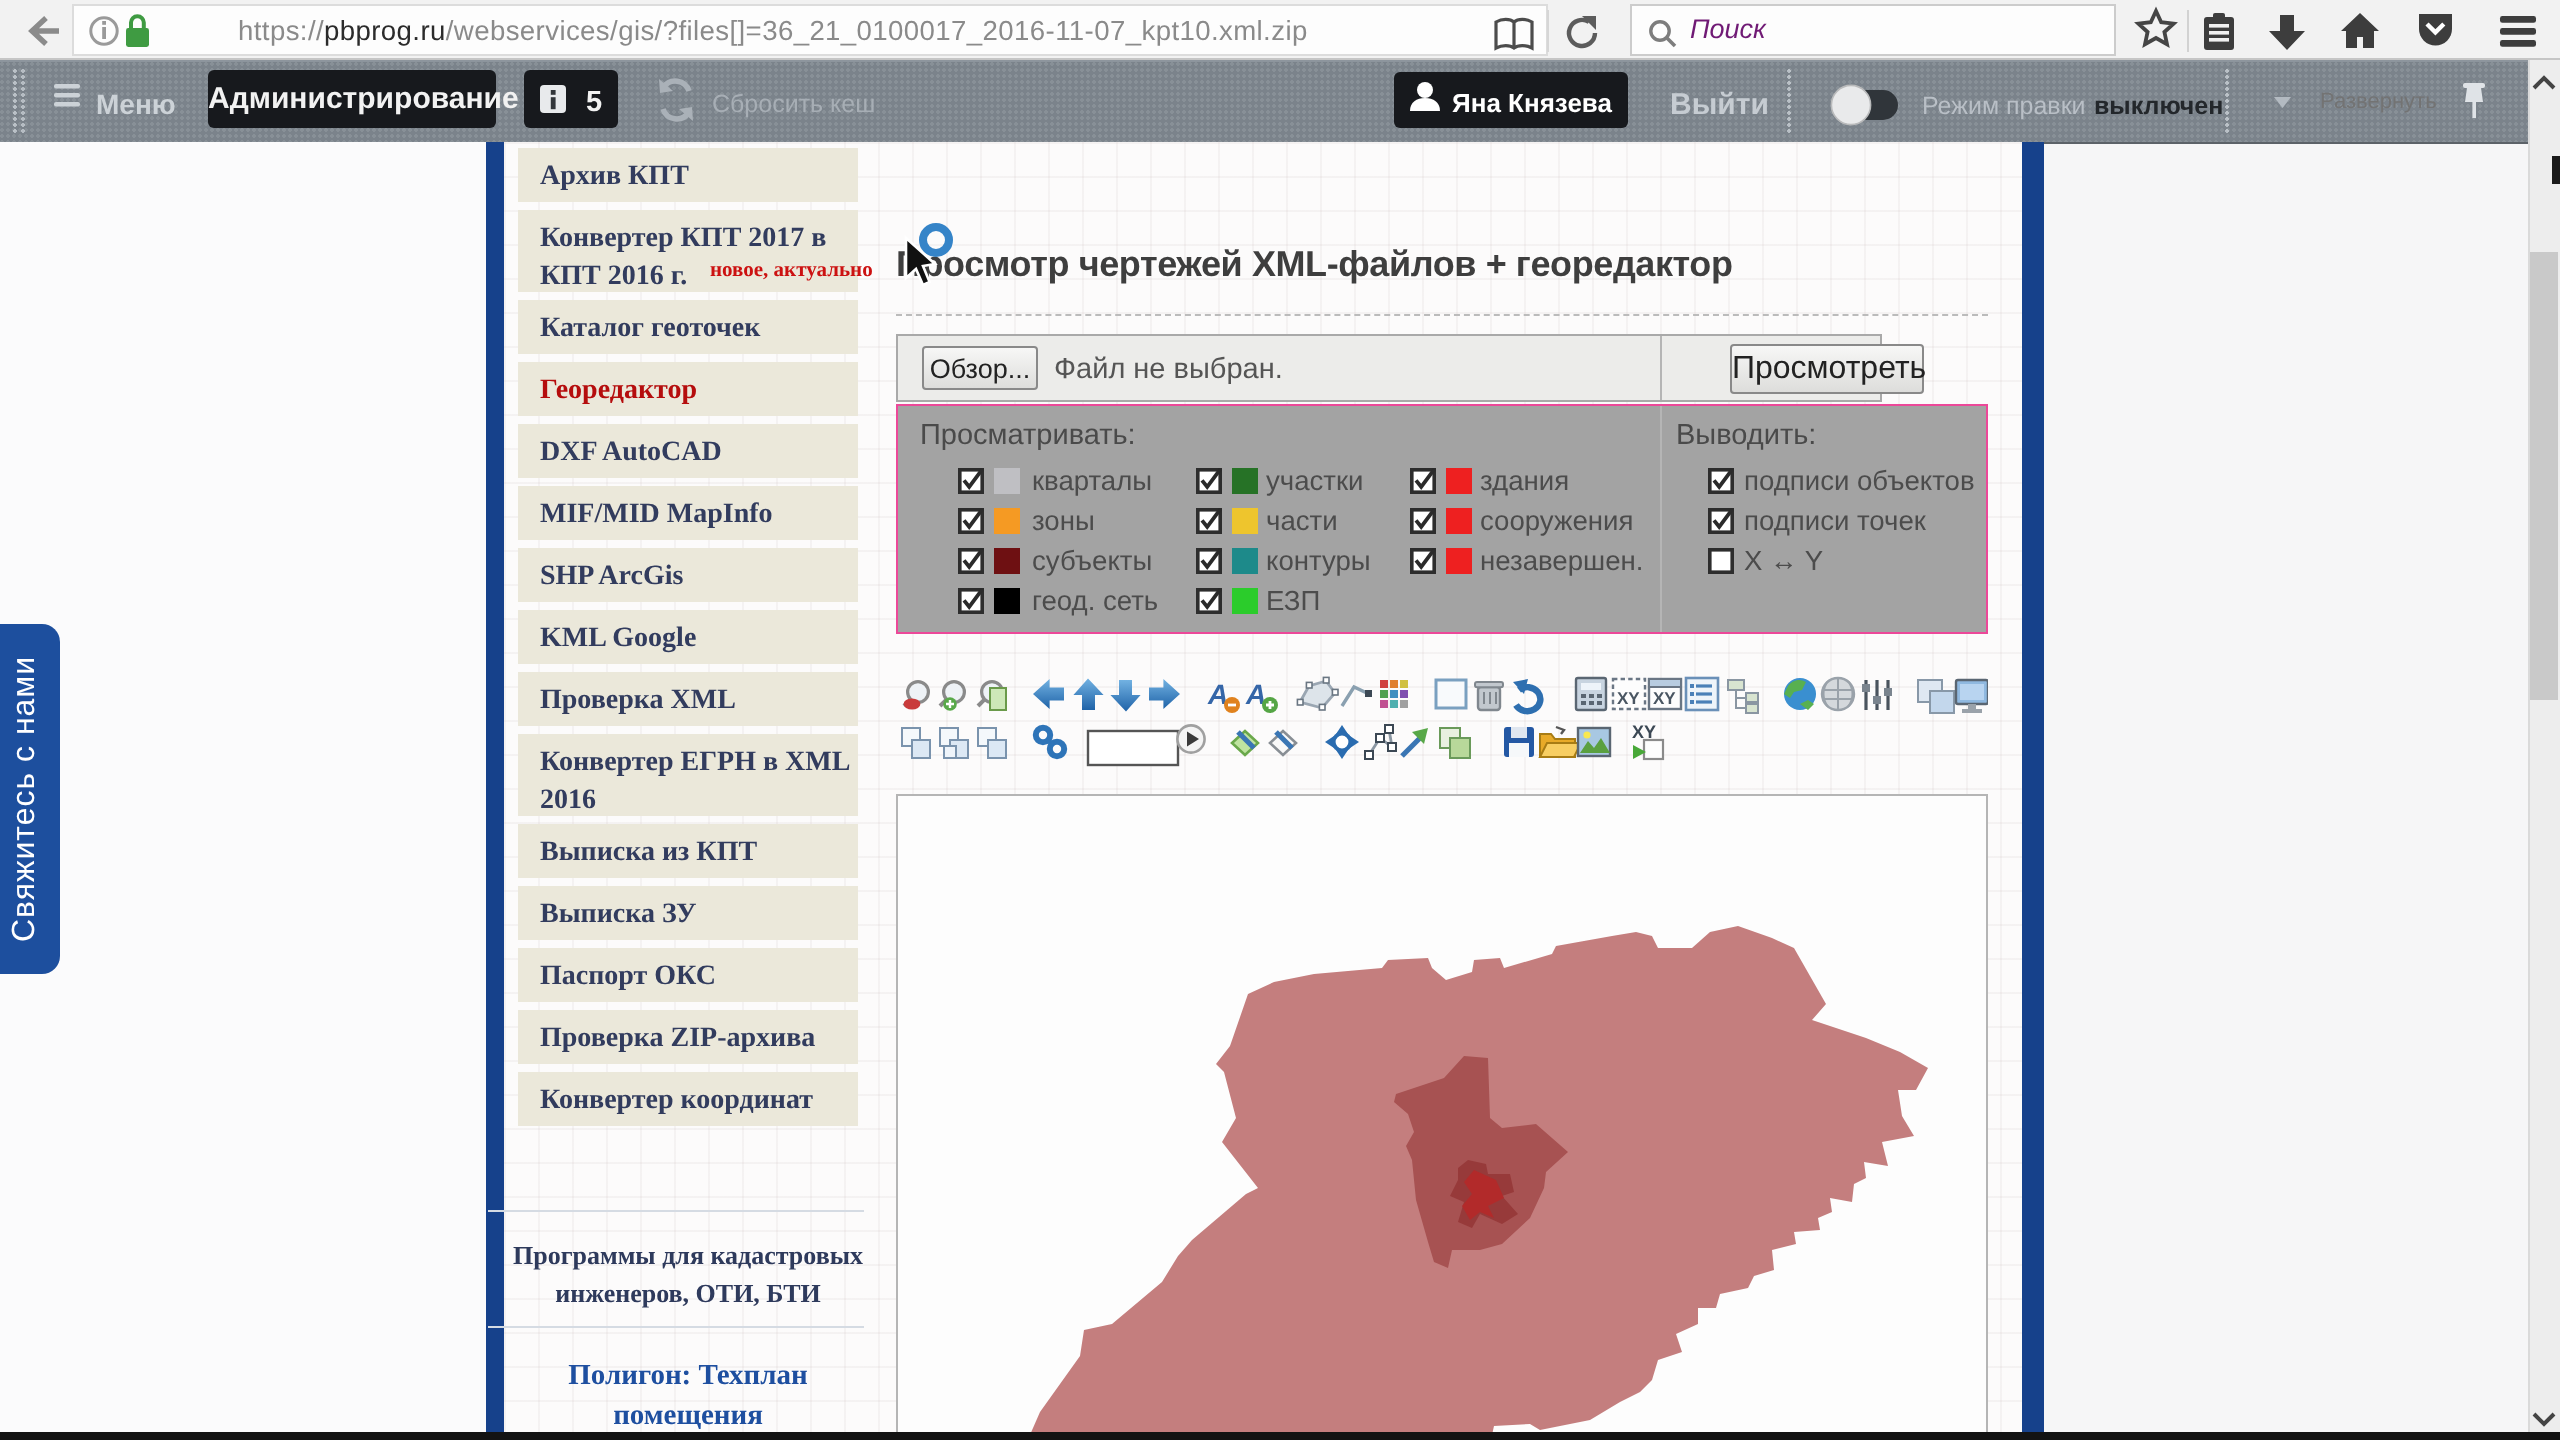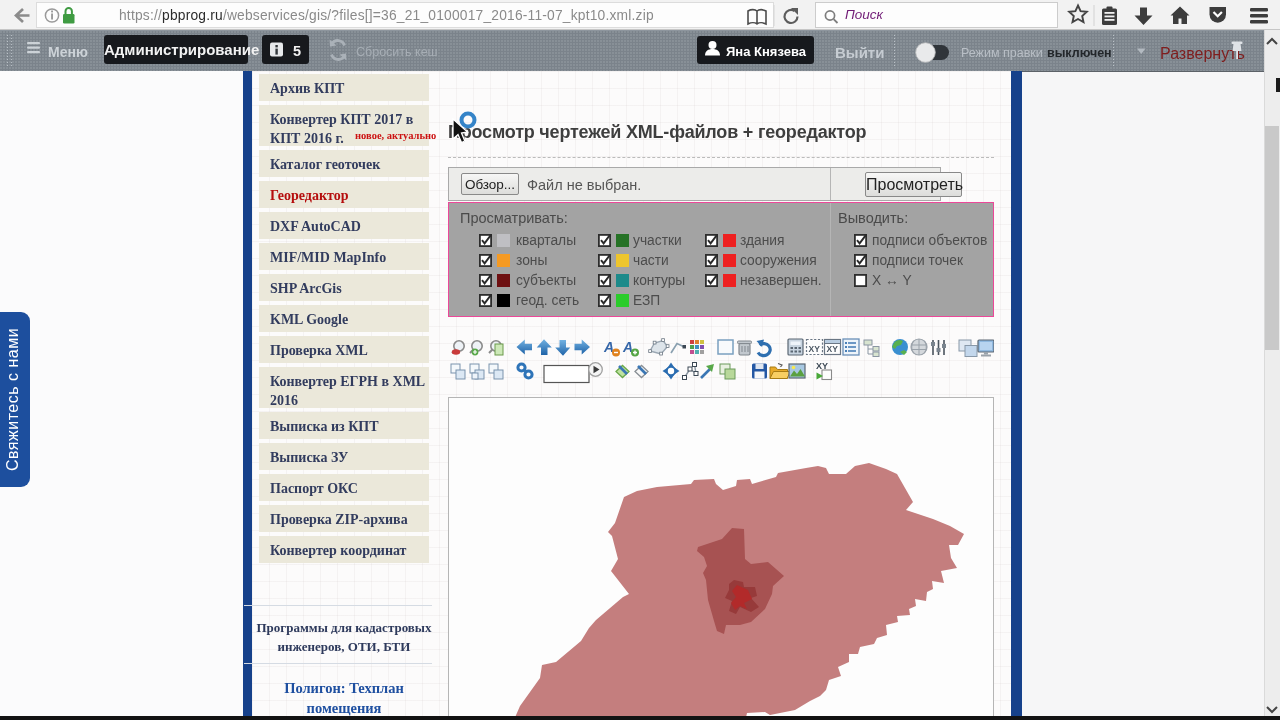--- a/index.html
+++ b/index.html
@@ -22,21 +22,21 @@
 .abtn { position:absolute; background:#17191d; border-radius:3px; color:#f2f2f2; font-weight:bold;
   font-size:15px; text-align:center; }
 .dotsep { position:absolute; top:34px; height:33px; width:3px;
   background-image:radial-gradient(circle, rgba(230,235,240,0.55) 0.8px, transparent 0.9px);
   background-size:3px 3px; }
 #menu-txt { left:48px; top:44px; color:#ccd2d7; font-weight:bold; font-size:14px; }
 #kesh-txt { left:356px; top:45px; color:#a7aeb5; font-size:12.5px; }
 #vyiti { left:835px; top:44px; color:#c6ccd2; font-weight:bold; font-size:15px; }
 #rezhim { left:961px; top:46px; color:#b9bfc6; font-size:12.5px; }
 #vykl { left:1047px; top:46px; color:#23272b; font-size:12.5px; font-weight:bold; }
-#razv { left:1160px; top:45px; color:#7f1d1d; font-size:16px; }
+#razv { left:1160px; top:45px; color:#737373; font-size:11px; }
 
 
 #sbar { left:1264px; top:30px; width:16px; height:690px; background:#ededed; border-left:1px solid #dadada; }
 #sthumb { left:1265px; top:126px; width:14px; height:224px; background:#c9c9c9; }
 
 
 #pagecol { left:252px; top:71px; width:759px; height:645px; background:#fcfbfb;
   background-image:linear-gradient(rgba(208,194,194,0.16) 1px, transparent 1px),
                    linear-gradient(90deg, rgba(208,194,194,0.16) 1px, transparent 1px);
   background-size:17px 17px; }

